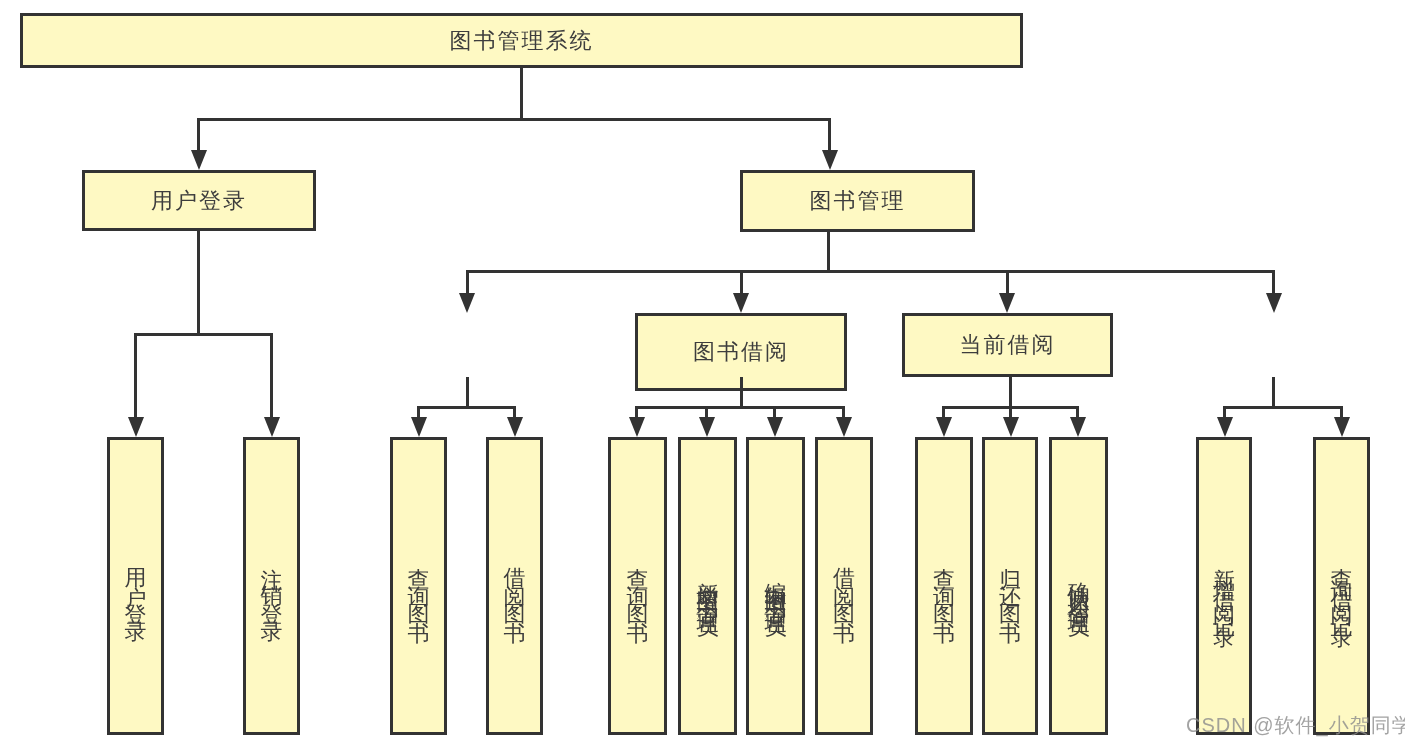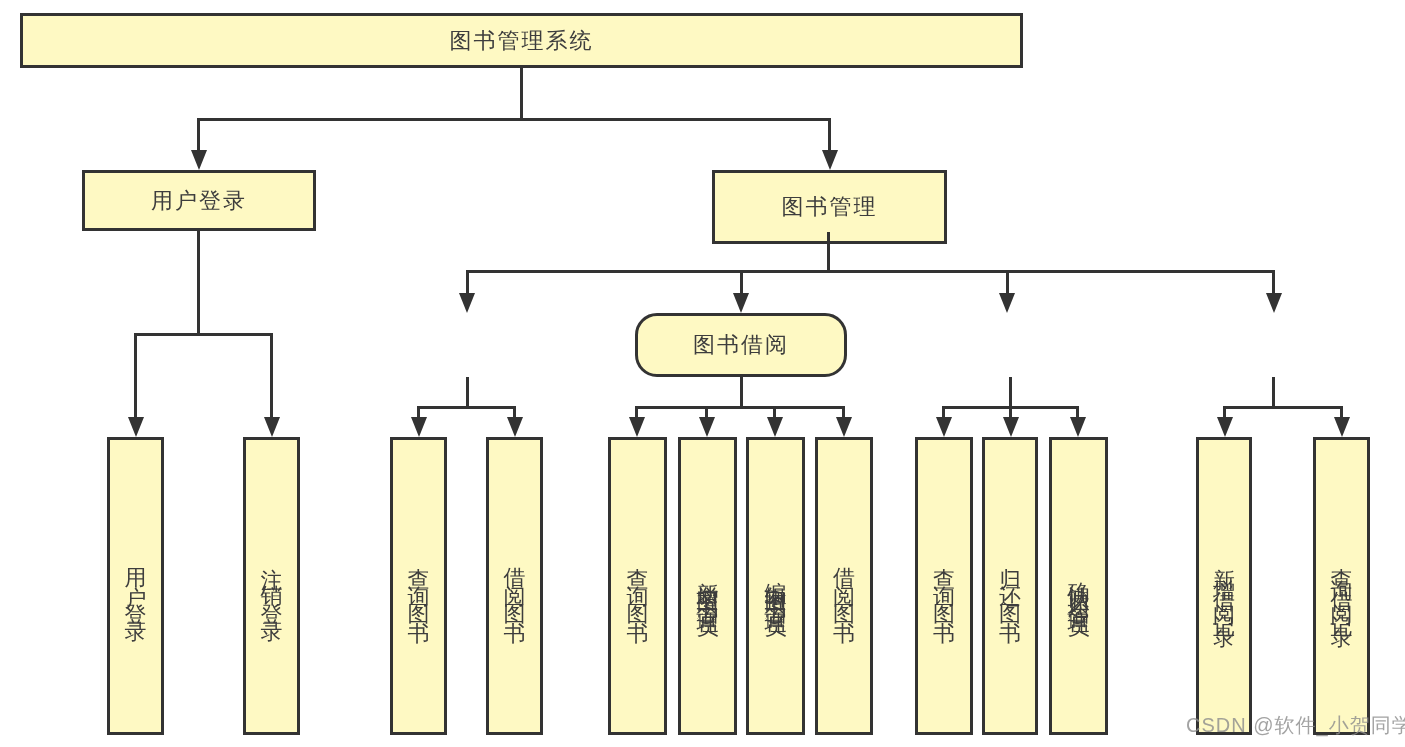--- a/index.html
+++ b/index.html
@@ -59,21 +59,21 @@
   <div class="v-line" style="left:520px;top:68px;width:3px;height:53px;"></div>
   <div class="h-line" style="left:197px;top:118px;width:634px;height:3px;"></div>
   <div class="v-line" style="left:197px;top:118px;width:3px;height:35px;"></div>
   <div class="arrow" style="left:191px;top:150px;"></div>
   <div class="v-line" style="left:828px;top:118px;width:3px;height:35px;"></div>
   <div class="arrow" style="left:822px;top:150px;"></div>
 
   <div class="box" style="left:82px;top:170px;width:234px;height:61px;">
     <span class="hlabel">用户登录</span>
   </div>
-  <div class="box" style="left:712px;top:170px;width:235px;height:74px;">
+  <div class="box" style="left:740px;top:170px;width:235px;height:62px;">
     <span class="hlabel">图书管理</span>
   </div>
 
   <div class="v-line" style="left:197px;top:231px;width:3px;height:105px;"></div>
   <div class="h-line" style="left:134px;top:333px;width:139px;height:3px;"></div>
   <div class="v-line" style="left:134px;top:333px;width:3px;height:86px;"></div>
   <div class="arrow" style="left:128px;top:417px;"></div>
   <div class="v-line" style="left:270px;top:333px;width:3px;height:86px;"></div>
   <div class="arrow" style="left:264px;top:417px;"></div>
 
@@ -81,22 +81,25 @@
   <div class="h-line" style="left:466px;top:270px;width:809px;height:3px;"></div>
   <div class="v-line" style="left:466px;top:270px;width:3px;height:25px;"></div>
   <div class="arrow" style="left:459px;top:293px;"></div>
   <div class="v-line" style="left:740px;top:270px;width:3px;height:25px;"></div>
   <div class="arrow" style="left:733px;top:293px;"></div>
   <div class="v-line" style="left:1006px;top:270px;width:3px;height:25px;"></div>
   <div class="arrow" style="left:999px;top:293px;"></div>
   <div class="v-line" style="left:1272px;top:270px;width:3px;height:25px;"></div>
   <div class="arrow" style="left:1266px;top:293px;"></div>
 
-  <div class="box" style="left:635px;top:313px;width:212px;height:64px;border-radius:22px;">
+  <div class="box" style="left:635px;top:313px;width:212px;height:78px;">
     <span class="hlabel">图书借阅</span>
+  </div>
+  <div class="box" style="left:902px;top:313px;width:211px;height:64px;">
+    <span class="hlabel">当前借阅</span>
   </div>
 
   <div class="v-line" style="left:466px;top:377px;width:3px;height:32px;"></div>
   <div class="h-line" style="left:417px;top:406px;width:99px;height:3px;"></div>
   <div class="v-line" style="left:417px;top:406px;width:3px;height:14px;"></div>
   <div class="arrow" style="left:411px;top:417px;"></div>
   <div class="v-line" style="left:513px;top:406px;width:3px;height:14px;"></div>
   <div class="arrow" style="left:507px;top:417px;"></div>
 
   <div class="v-line" style="left:740px;top:377px;width:3px;height:32px;"></div>

